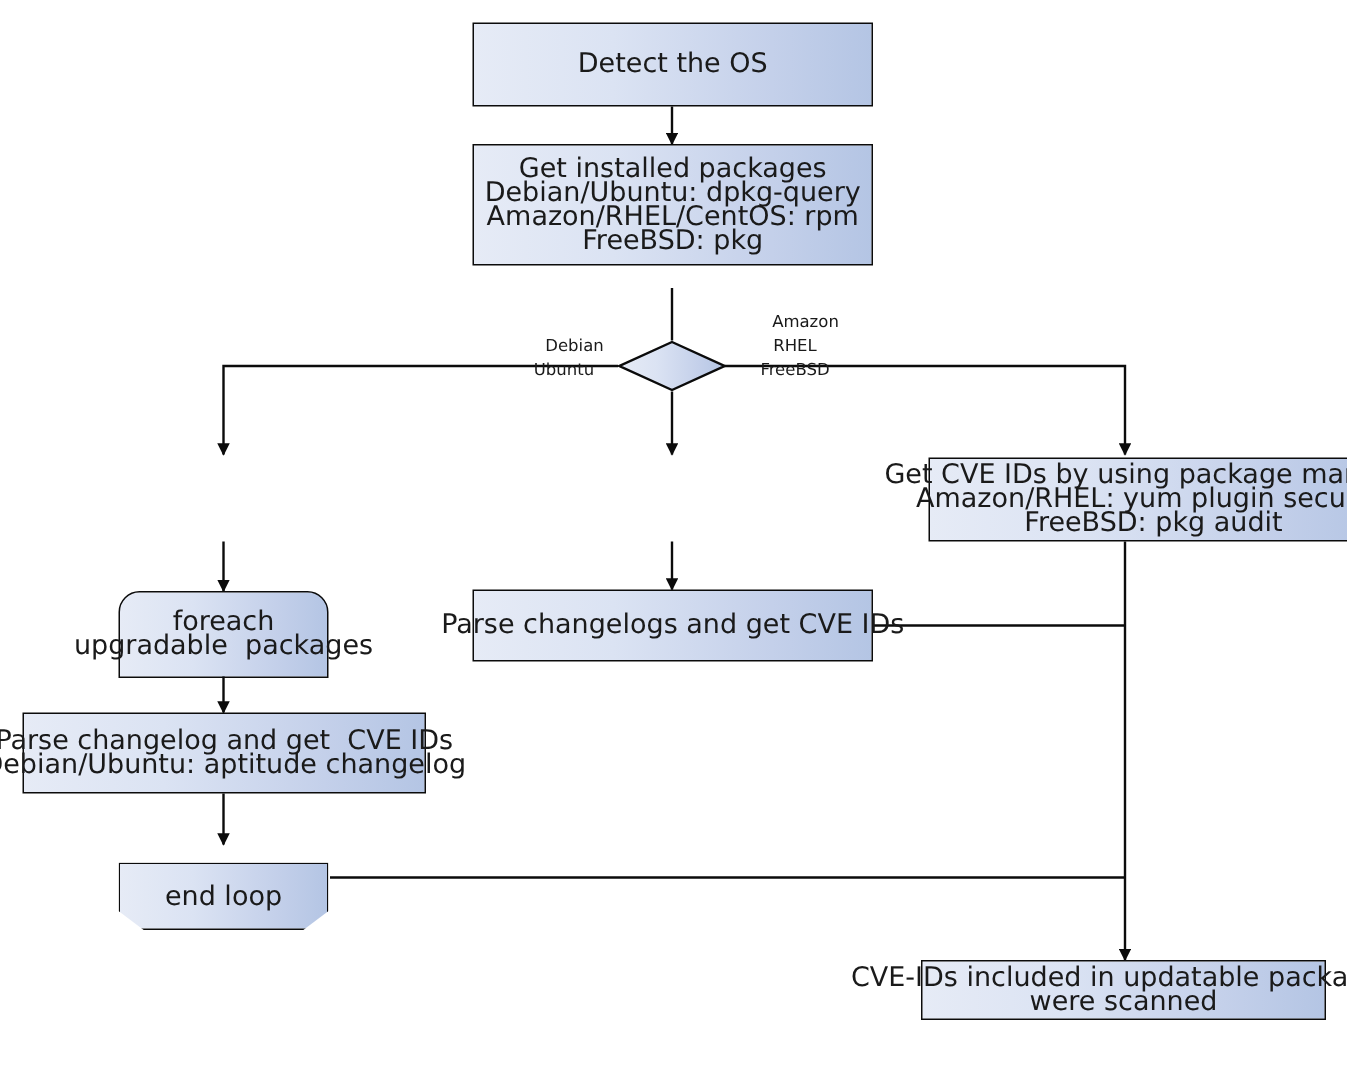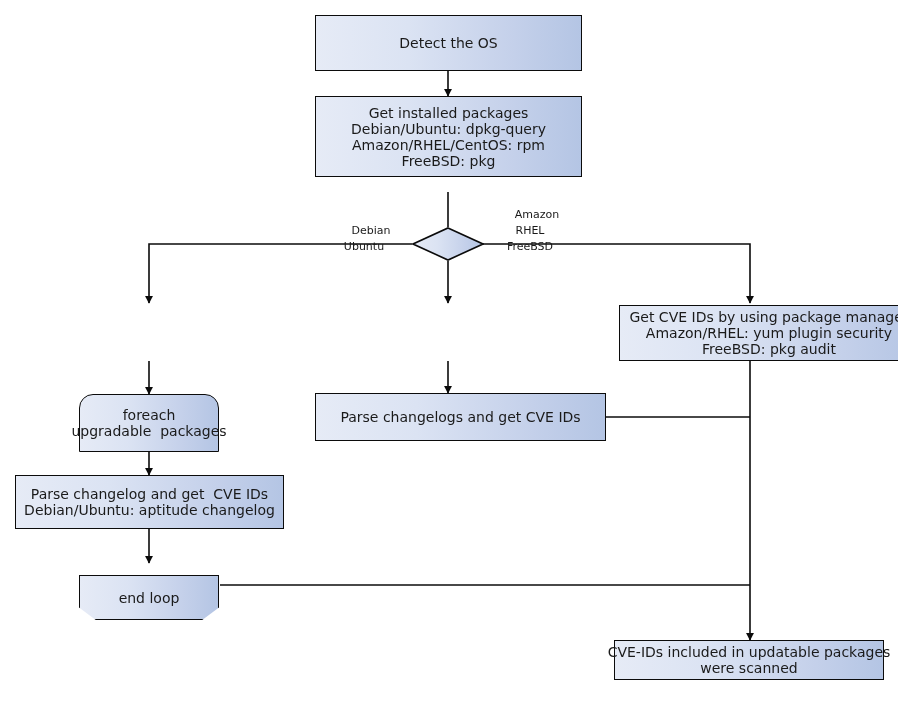--- a/index.html
+++ b/index.html
@@ -25,21 +25,21 @@
     height: 712px;
   }
   .node {
     position: absolute;
     box-sizing: border-box;
     display: flex;
     align-items: center;
     justify-content: center;
     text-align: center;
     color: #1a1a1a;
-    font-size: 14px;
+    font-size: 18px;
     line-height: 16px;
     white-space: pre;
     z-index: 2;
   }
   .proc {
     background: linear-gradient(to right, #e6ebf6 0%, #dbe3f3 35%, #c4d0ea 75%, #b4c5e4 100%);
     border: 1.6px solid #0b0b0b;
   }
   .loop-start, .loop-end {
     background: linear-gradient(to right, #e6ebf6 0%, #dbe3f3 35%, #c4d0ea 75%, #b4c5e4 100%);
@@ -122,21 +122,21 @@
 Amazon/RHEL/CentOS: rpm
 FreeBSD: pkg</span>
   </div>
 
   <div class="diamond-wrap" style="left:412px; top:227px; width:72px; height:34px;">
     <svg width="72" height="34" viewBox="0 0 72 34" xmlns="http://www.w3.org/2000/svg">
       <polygon points="36,1 71,17 36,33 1,17" fill="url(#nodefill)" stroke="#0b0b0b" stroke-width="1.6"></polygon>
     </svg>
   </div>
 
-  <div class="edge-label" style="left:328px; top:207px; width:72px;">
+  <div class="edge-label" style="left:340px; top:207px; width:72px;">
     <span>Debian
 Ubuntu</span>
   </div>
 
   <div class="edge-label" style="left:490px; top:191px; width:80px;">
     <span>Amazon
 RHEL
 FreeBSD</span>
   </div>
 
@@ -152,21 +152,21 @@
   <div class="node loop-start" style="left:79px; top:394px; width:140px; height:58px;">
     <span>foreach
 upgradable  packages</span>
   </div>
 
   <div class="node proc" style="left:15px; top:475px; width:269px; height:54px;">
     <span>Parse changelog and get  CVE IDs
 Debian/Ubuntu: aptitude changelog</span>
   </div>
 
-  <div class="node proc" style="left:315px; top:393px; width:291px; height:48px;">
+  <div class="node proc" style="left:315px; top:393px; width:267px; height:48px;">
     <span>Parse changelogs and get CVE IDs</span>
   </div>
 
   <div class="node loop-end" style="left:79px; top:563px; width:140px; height:45px;">
     <span>end loop</span>
   </div>
 
   <div class="node proc" style="left:614px; top:640px; width:270px; height:40px;">
     <span>CVE-IDs included in updatable packages
 were scanned</span>

